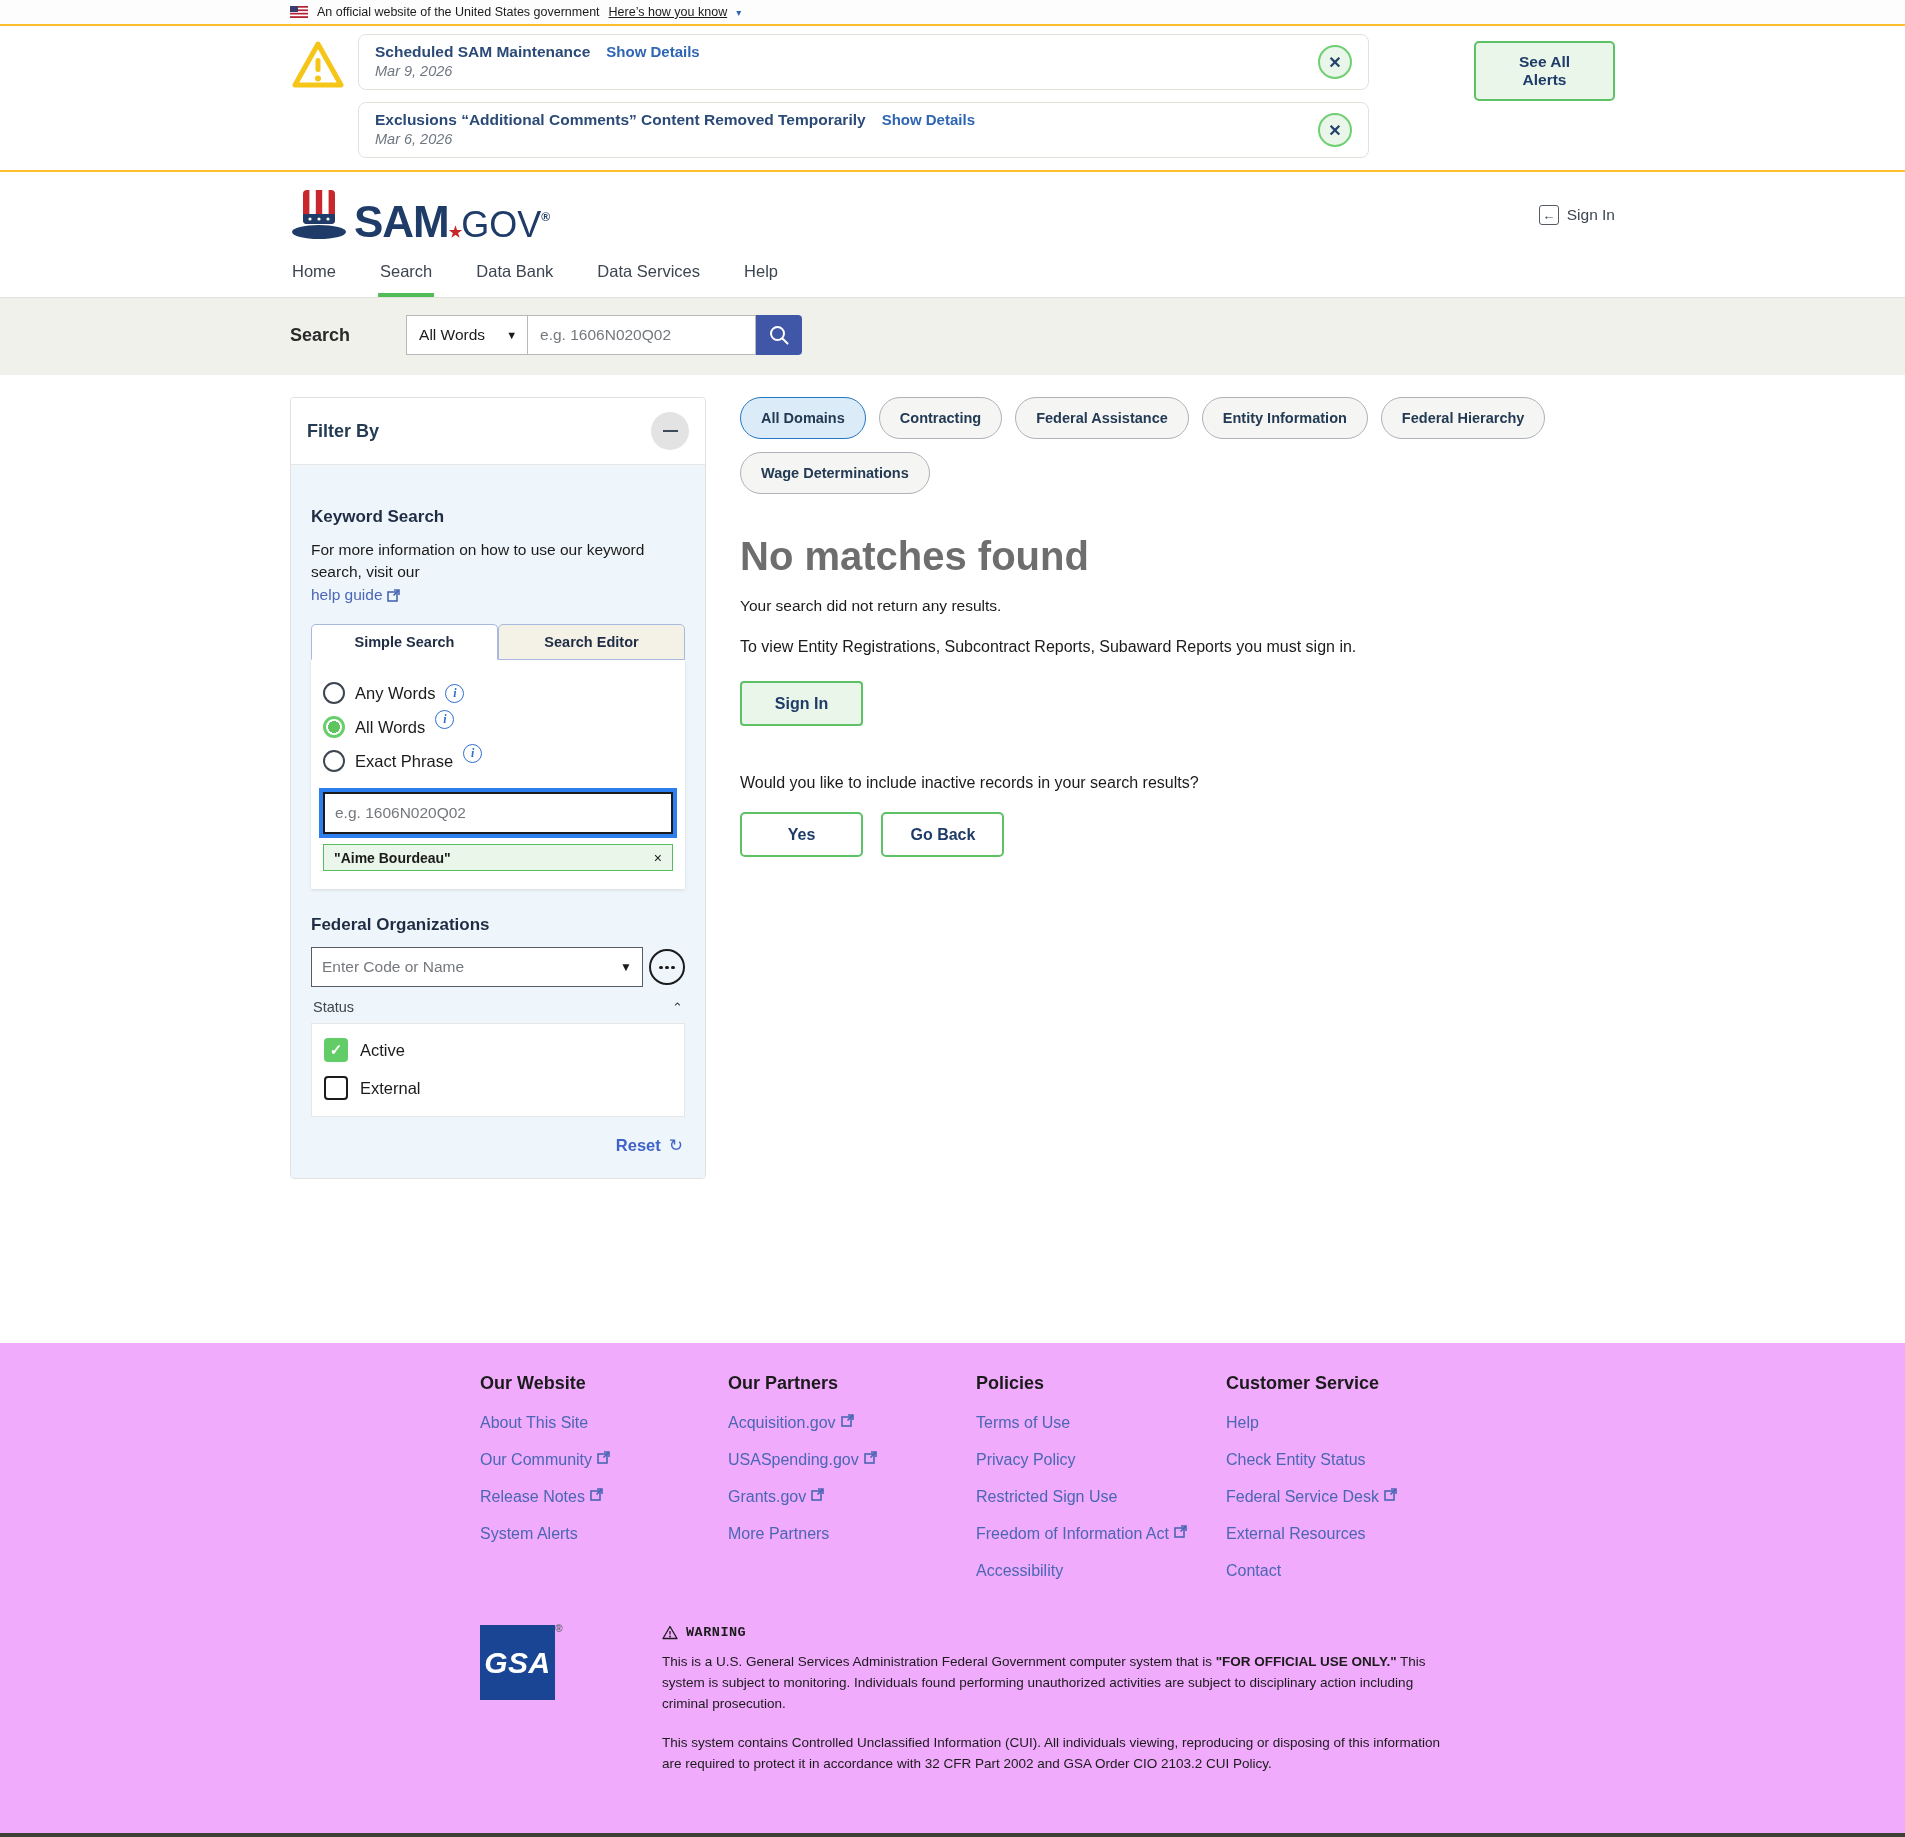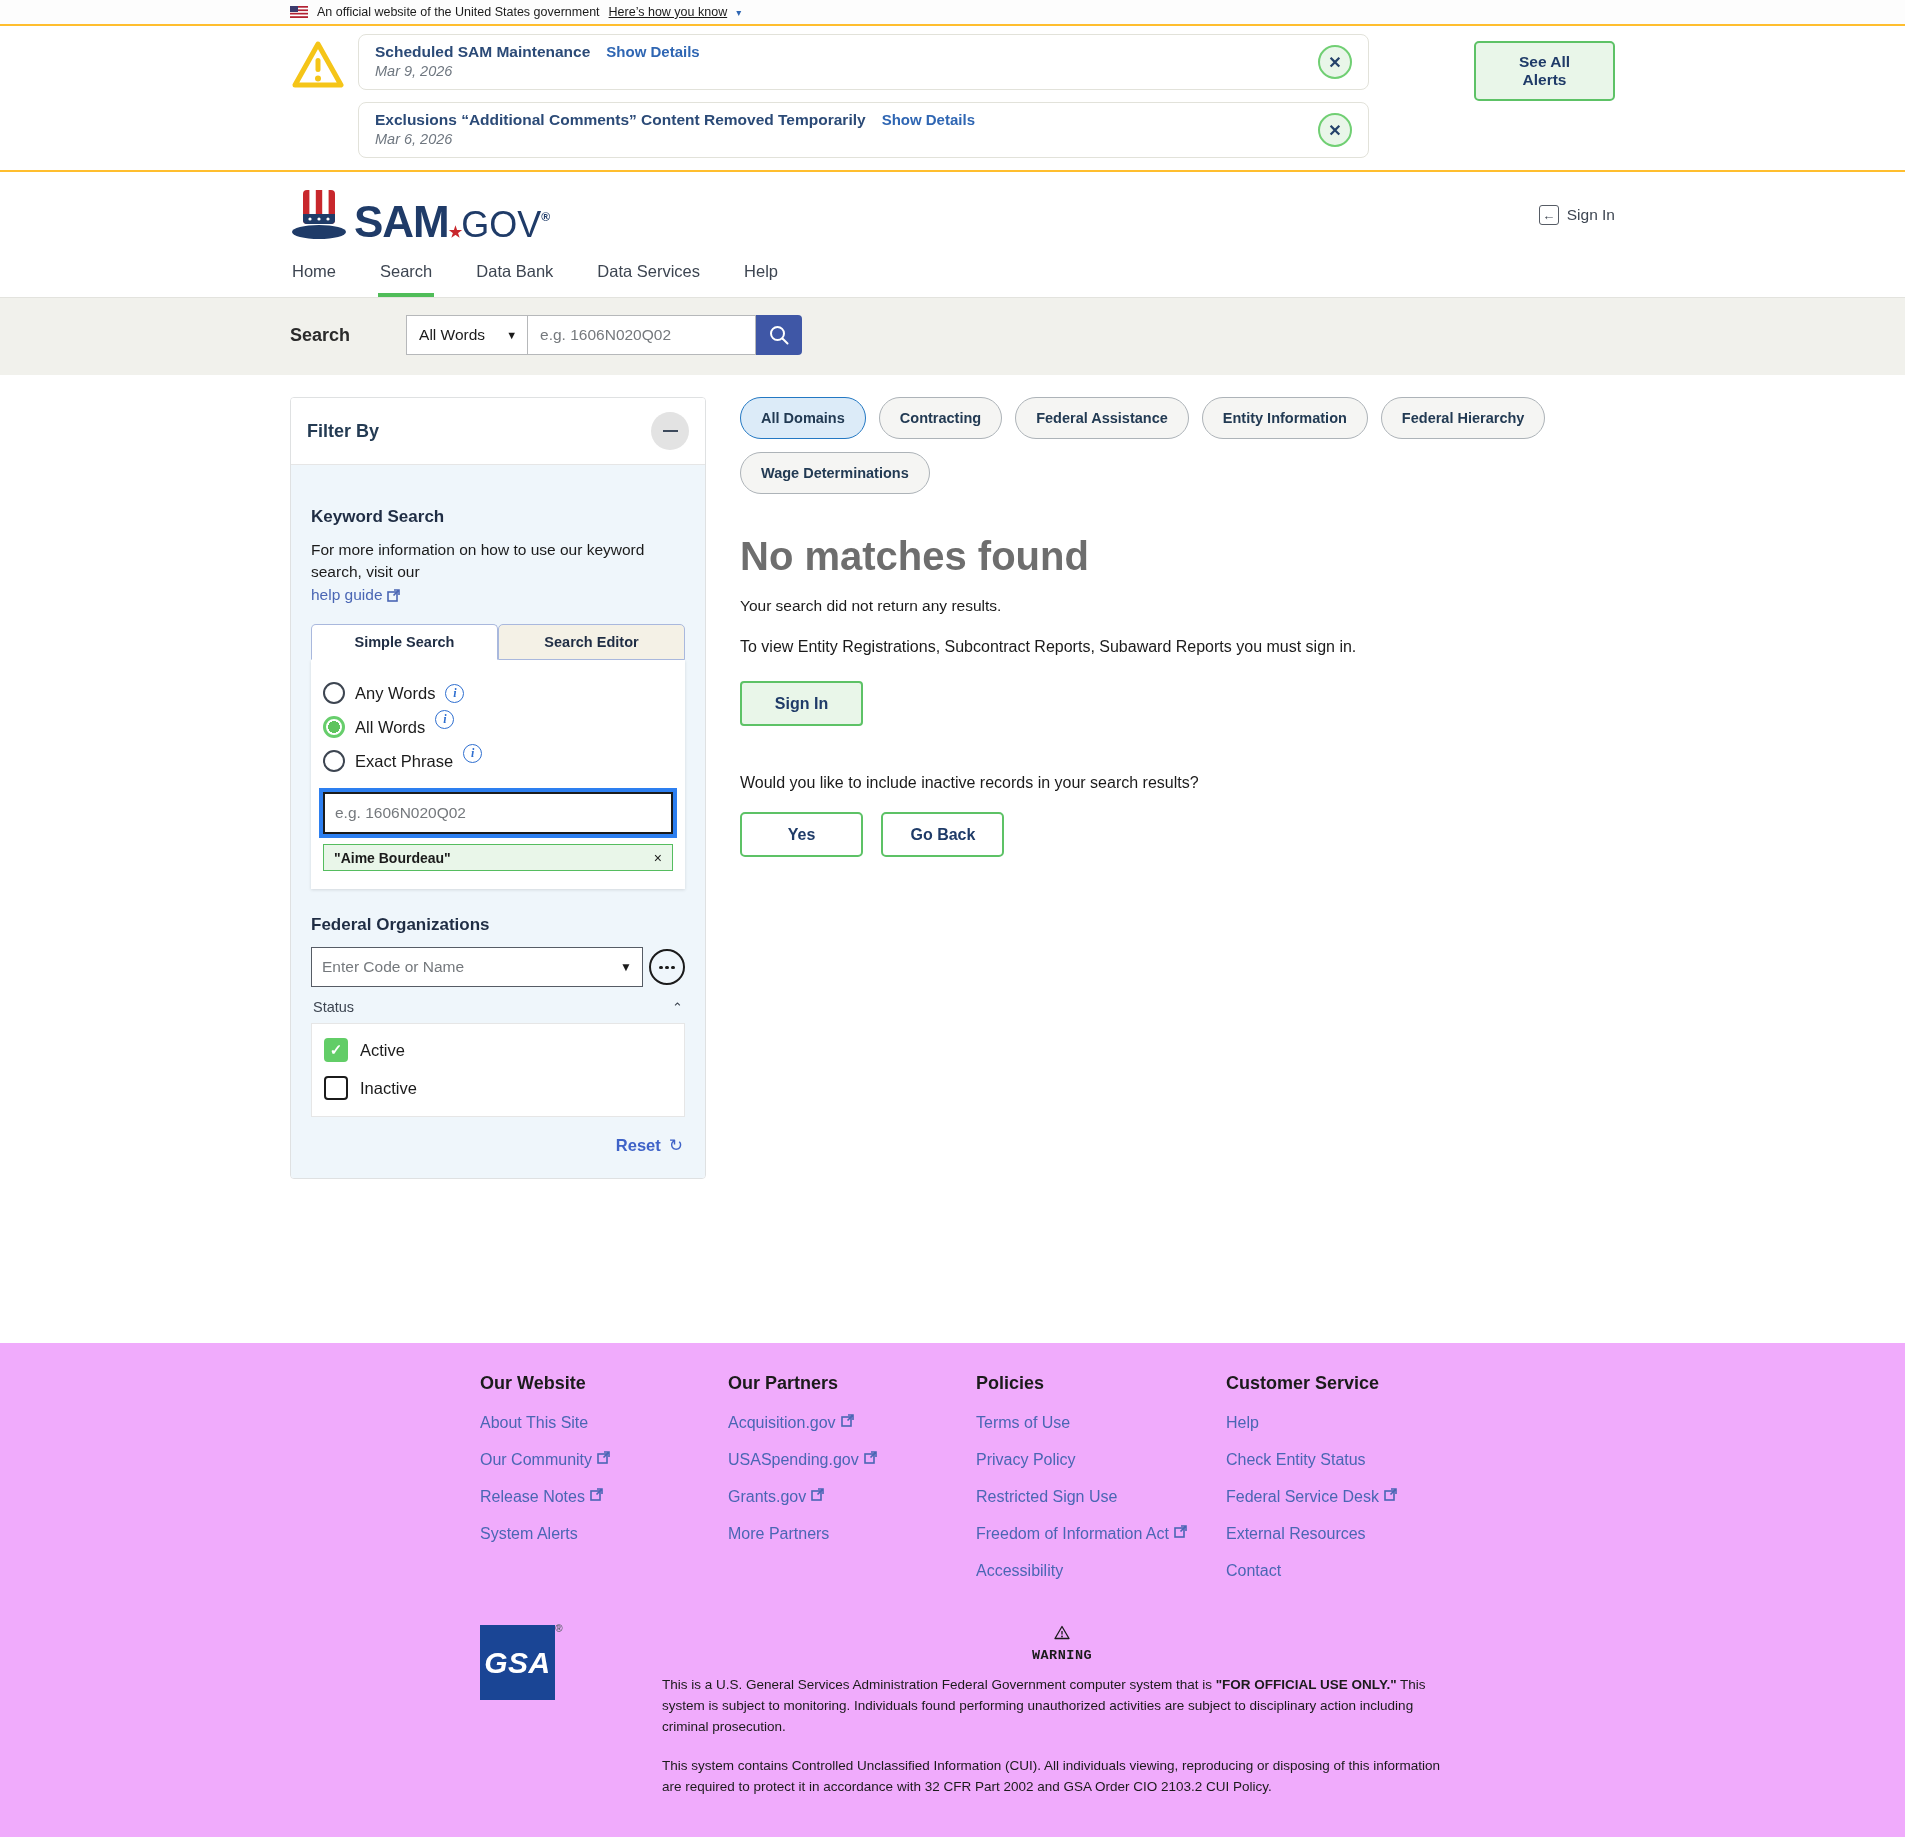--- a/index.html
+++ b/index.html
@@ -148,21 +148,21 @@
   .footer-cols { display:grid; grid-template-columns:248px 248px 250px 300px; padding-left:190px; }
   .fcol-head { font-weight:bold; font-size:18px; color:#1b1b1b; margin-bottom:20px; }
   .fcol-link { display:flex; gap:5px; color:#4a66b4; font-size:16px; margin-bottom:19px; cursor:pointer; }
   .gsa-row { display:flex; padding-left:190px; margin-top:26px; }
   .gsa-logo { width:75px; height:75px; background:#1a4595; color:#fff; position:relative;
     display:flex; align-items:center; justify-content:center; flex:0 0 auto;
     font-weight:bold; font-size:30px; letter-spacing:0.5px; font-style:italic; }
   .gsa-reg { position:absolute; top:-2px; right:-8px; color:#5b616b; font-size:10px; font-style:normal; }
   .warn-block { margin-left:107px; width:800px; }
   .warn-head { display:flex; align-items:center; gap:8px; font-family:"Liberation Mono", monospace;
-    font-weight:bold; font-size:13.5px; color:#1b1b1b; margin-bottom:12px; letter-spacing:0.5px;flex-direction:column; }
+    font-weight:bold; font-size:13.5px; color:#1b1b1b; margin-bottom:12px; letter-spacing:0.5px; }
   .warn-p { font-size:13.5px; line-height:1.55; color:#1b1b1b; margin-bottom:18px; }
   .warn-p b { font-weight:bold; }
 
   
   .id-bar { background:#3d4037; color:#fff; padding:20px 0 40px; }
 </style>
 </head>
 <body>
 
 <div class="gov-banner">
@@ -335,21 +335,21 @@
           <span class="status-label">Status</span>
           <span class="status-chevron">⌃</span>
         </div>
         <div class="status-box">
           <div class="check-row">
             <span class="checkbox checked">✓</span>
             <span class="check-label">Active</span>
           </div>
           <div class="check-row">
             <span class="checkbox unchecked"></span>
-            <span class="check-label">Inactive</span>
+            <span class="check-label">External</span>
           </div>
         </div>
 
         <div class="reset-row">
           <span class="reset-link">Reset</span>
           <span class="reset-icon">↻</span>
         </div>
       </div>
     </aside>
 

